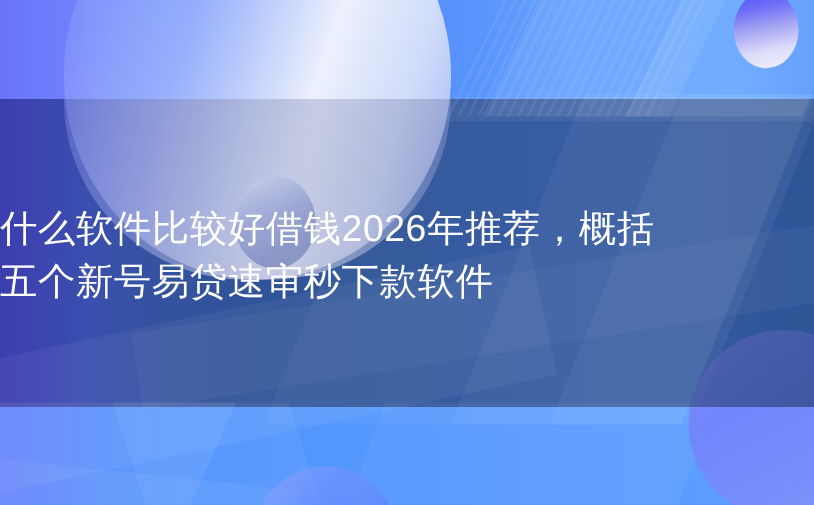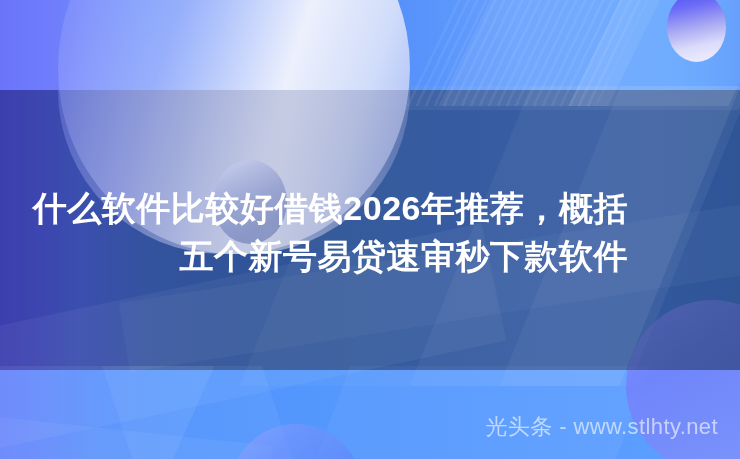--- a/index.html
+++ b/index.html
@@ -255,26 +255,26 @@
     background: rgba(255,255,255,0.05);
     transform: rotate(6deg);
   }
 
   
   .title {
     position: absolute;
     left: 0;
     top: 184px;
     width: 628px;
-    text-align: right;
+    text-align: left;
     color: #ffffff;
     font-size: 34px;
     line-height: 48px;
     letter-spacing: 0.5px;
-    font-weight: 700;
+    font-weight: 400;
     white-space: pre-line;
   }
 
   
   .watermark {
     position: absolute;
     right: 22px;
     bottom: 18px;
     color: rgba(255,255,255,0.60);
     font-size: 22px;
@@ -311,15 +311,14 @@
   <div class="deco ellipse-hero"></div>
   <div class="deco ellipse-hero-lower"></div>
   <div class="deco ellipse-tr"></div>
   <div class="deco circle-mid"></div>
   <div class="deco circle-br-dark"></div>
   <div class="deco circle-bottom"></div>
   <div class="deco circle-br-light"></div>
 
   <div class="title">什么软件比较好借钱2026年推荐，概括五个新号易贷速审秒下款软件</div>
 
-  <div class="watermark">光头条 - www.stlhty.net</div>
 
 </div>
 
 </body></html>

